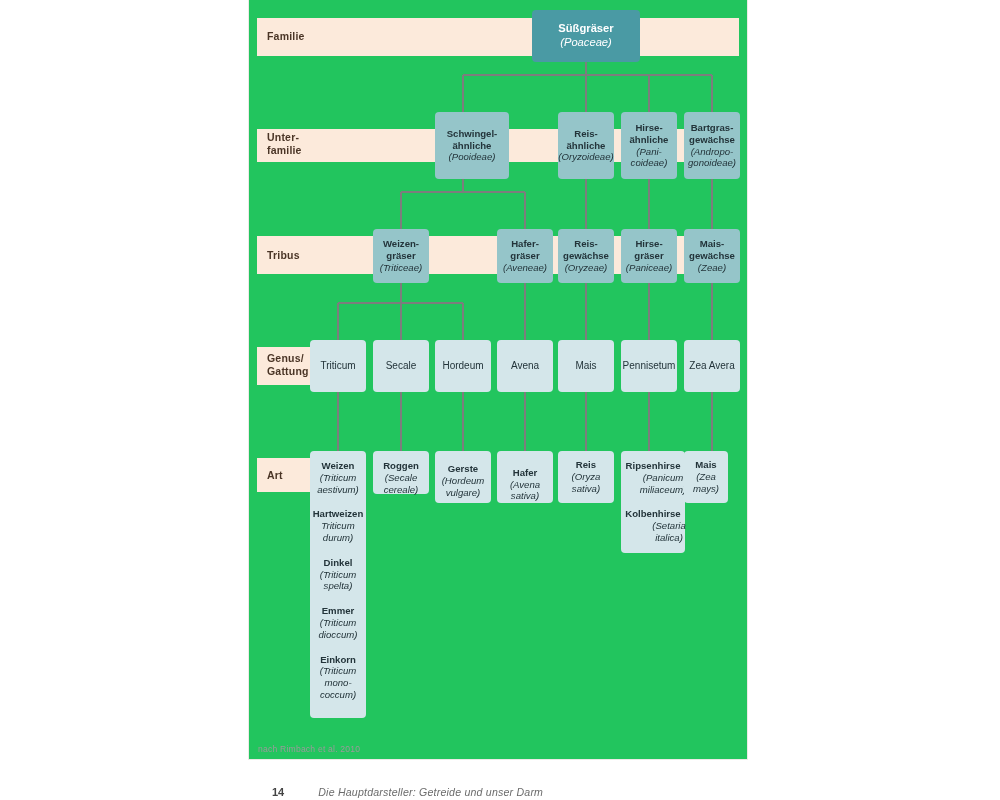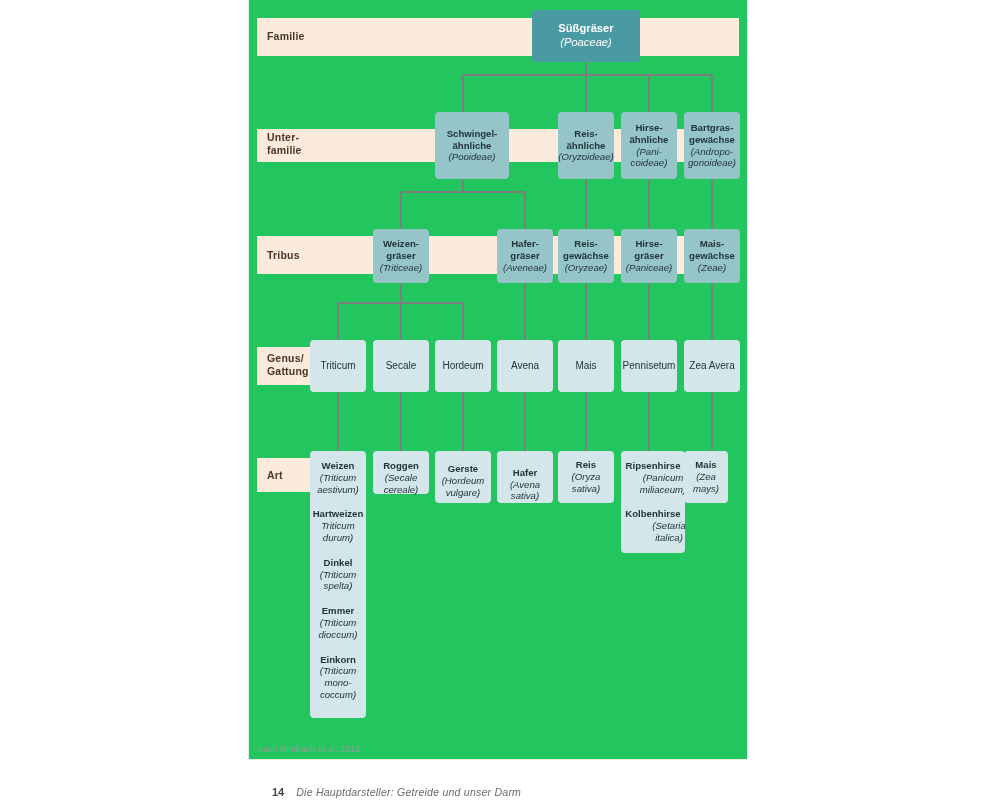--- a/index.html
+++ b/index.html
@@ -124,21 +124,21 @@
     letter-spacing: 0.2px;
   }
 
   
   #page-footer {
     position: absolute;
     left: 272px;
     top: 786px;
     display: flex;
     align-items: baseline;
-    gap: 12px;
+    gap: 34px;
     color: #5f5f5f;
   }
   #page-footer .pagenum {
     font-size: 11px;
     font-weight: bold;
     color: #444444;
   }
   #page-footer .chaptertitle {
     font-size: 10.6px;
     font-style: italic;

